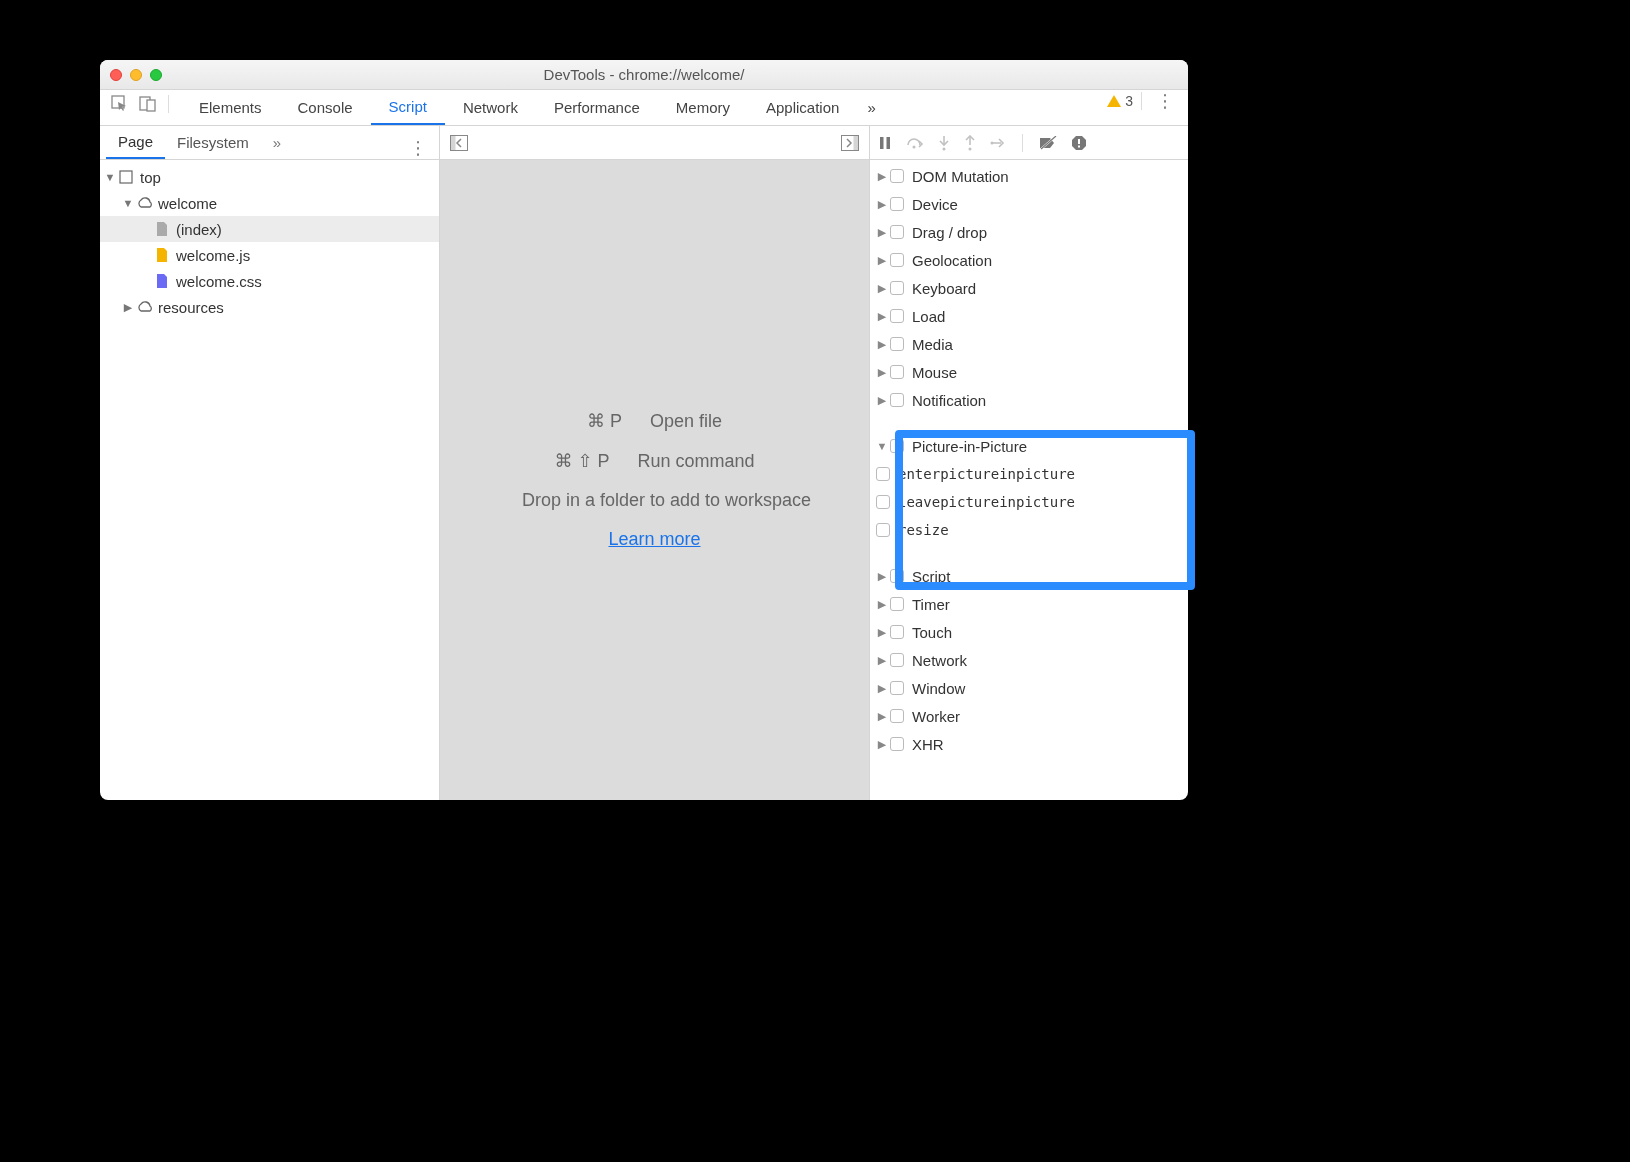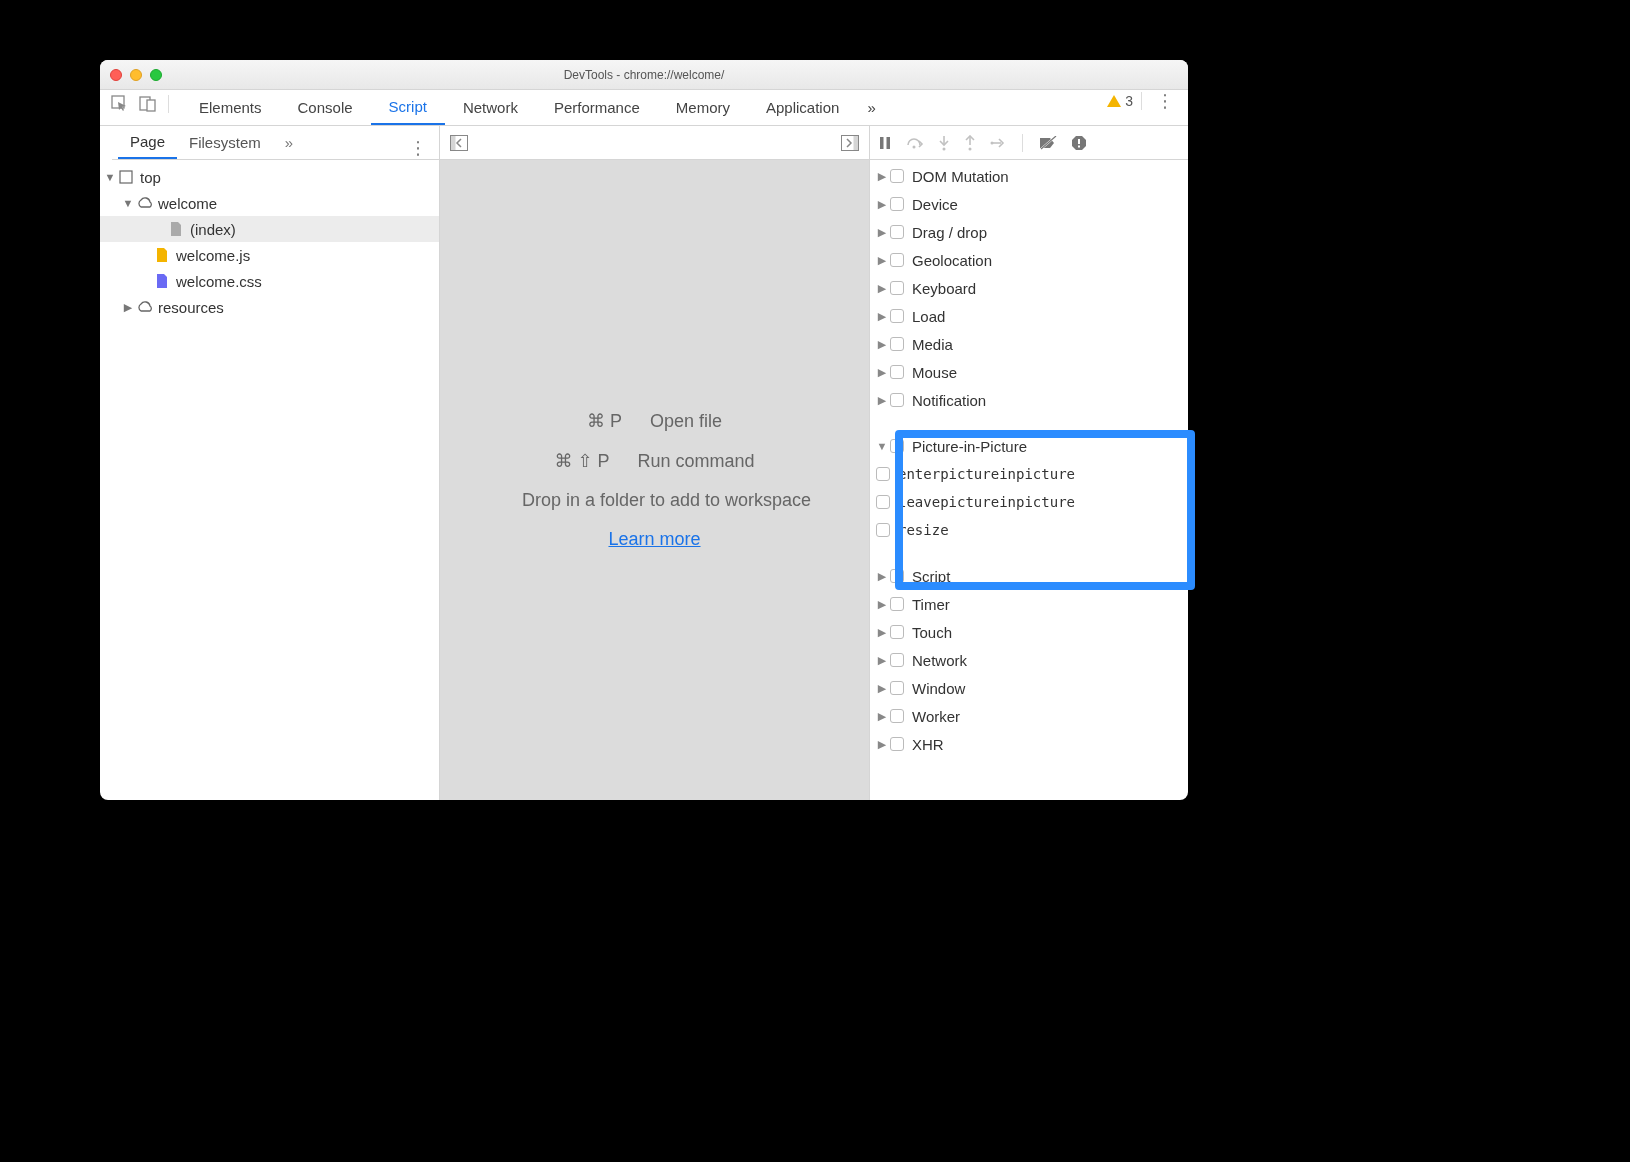--- a/index.html
+++ b/index.html
@@ -32,21 +32,21 @@
     border-bottom: 1px solid #d5d5d5;
     display: flex;
     align-items: center;
     position: relative;
   }
   .traffic { display:flex; gap:8px; margin-left:10px; }
   .dot { width:12px; height:12px; border-radius:50%; }
   .dot.red{background:#ff5f57;border:1px solid #e1413a;}
   .dot.yellow{background:#ffbd2e;border:1px solid #dfa023;}
   .dot.green{background:#28c840;border:1px solid #1ba92e;}
-  .title-text { position:absolute; left:0; right:0; text-align:center; color:#555; font-size:12px; pointer-events:none;}
+  .title-text { position:absolute; left:0; right:0; text-align:center; color:#555; font-size:15px; pointer-events:none;}
   
   .tabbar {
     height: 36px;
     border-bottom: 1px solid #d5d5d5;
     display:flex;
     align-items:flex-start;
   }
   .tabbar .leading-icons{display:flex;align-items:center;gap:0;padding:0 6px;}
   .tabbar .icon-btn{width:28px;height:28px;display:flex;align-items:center;justify-content:center;color:#777;}
   .tabbar .sep{width:1px;height:18px;background:#ddd;margin:0 6px;}
@@ -57,21 +57,21 @@
   .warn-badge{display:flex;align-items:center;gap:4px;color:#555;font-size:14px;}
   .warn-tri{width:0;height:0;border-left:7px solid transparent;border-right:7px solid transparent;border-bottom:12px solid #f4b400;}
   .sep2{width:1px;height:18px;background:#ddd;}
   .kebab{font-size:18px;color:#777;padding:0 6px;}
   
   .main{flex:1; display:flex; min-height:0;}
   .col-left{width:340px;border-right:1px solid #d5d5d5;display:flex;flex-direction:column;min-height:0;}
   .col-mid{flex:1;border-right:1px solid #d5d5d5;display:flex;flex-direction:column;min-height:0;background:#fff;}
   .col-right{width:318px;display:flex;flex-direction:column;min-height:0;}
   
-  .subtabs{height:34px;border-bottom:1px solid #d5d5d5;display:flex;align-items:flex-end;padding:0 6px;margin-left:12px;}
+  .subtabs{height:34px;border-bottom:1px solid #d5d5d5;display:flex;align-items:flex-end;padding:0 6px;}
   .subtab{padding:0 12px;height:100%;display:flex;align-items:center;color:#555;font-size:15px;}
   .subtab.active{color:#333;border-bottom:2px solid #1a73e8;}
   .subtab-more{width:26px;text-align:center;color:#777;}
   .subtab-kebab{margin-left:auto;color:#777;font-size:18px;padding:0 6px;}
   .tree{flex:1;overflow:auto;padding:4px 0;font-size:15px;color:#333;}
   .tree-row{display:flex;align-items:center;height:26px;padding-right:8px;white-space:nowrap;}
   .tree-row.selected{background:#ececec;}
   .tw{display:inline-block;width:12px;text-align:center;color:#777;font-size:11px;margin-right:2px;}
   .file-ico{width:16px;height:16px;margin-right:6px;display:inline-flex;align-items:center;justify-content:center;}
   svg{display:block;}
@@ -164,21 +164,21 @@
         </div>
         <div class="tree-row" style="padding-left:22px">
           <span class="tw">▼</span>
           <span class="file-ico">
               <svg width="16" height="14" viewBox="0 0 16 14">
                 <path d="M5 11a4 4 0 0 1 0-7 5 5 0 0 1 9 2 3 3 0 0 1 0 5z" fill="none" stroke="#666" stroke-width="1.3"></path>
               </svg>
             </span>
           <span>welcome</span>
         </div>
-        <div class="tree-row selected" style="padding-left:68px">
+        <div class="tree-row selected" style="padding-left:54px">
           <span class="file-ico">
               <svg width="12" height="14">
                 <path d="M1 0h7l3 3v11H1z" fill="#aaa"></path>
               </svg>
             </span>
           <span>(index)</span>
         </div>
         <div class="tree-row" style="padding-left:54px">
           <span class="file-ico">
               <svg width="12" height="14">

